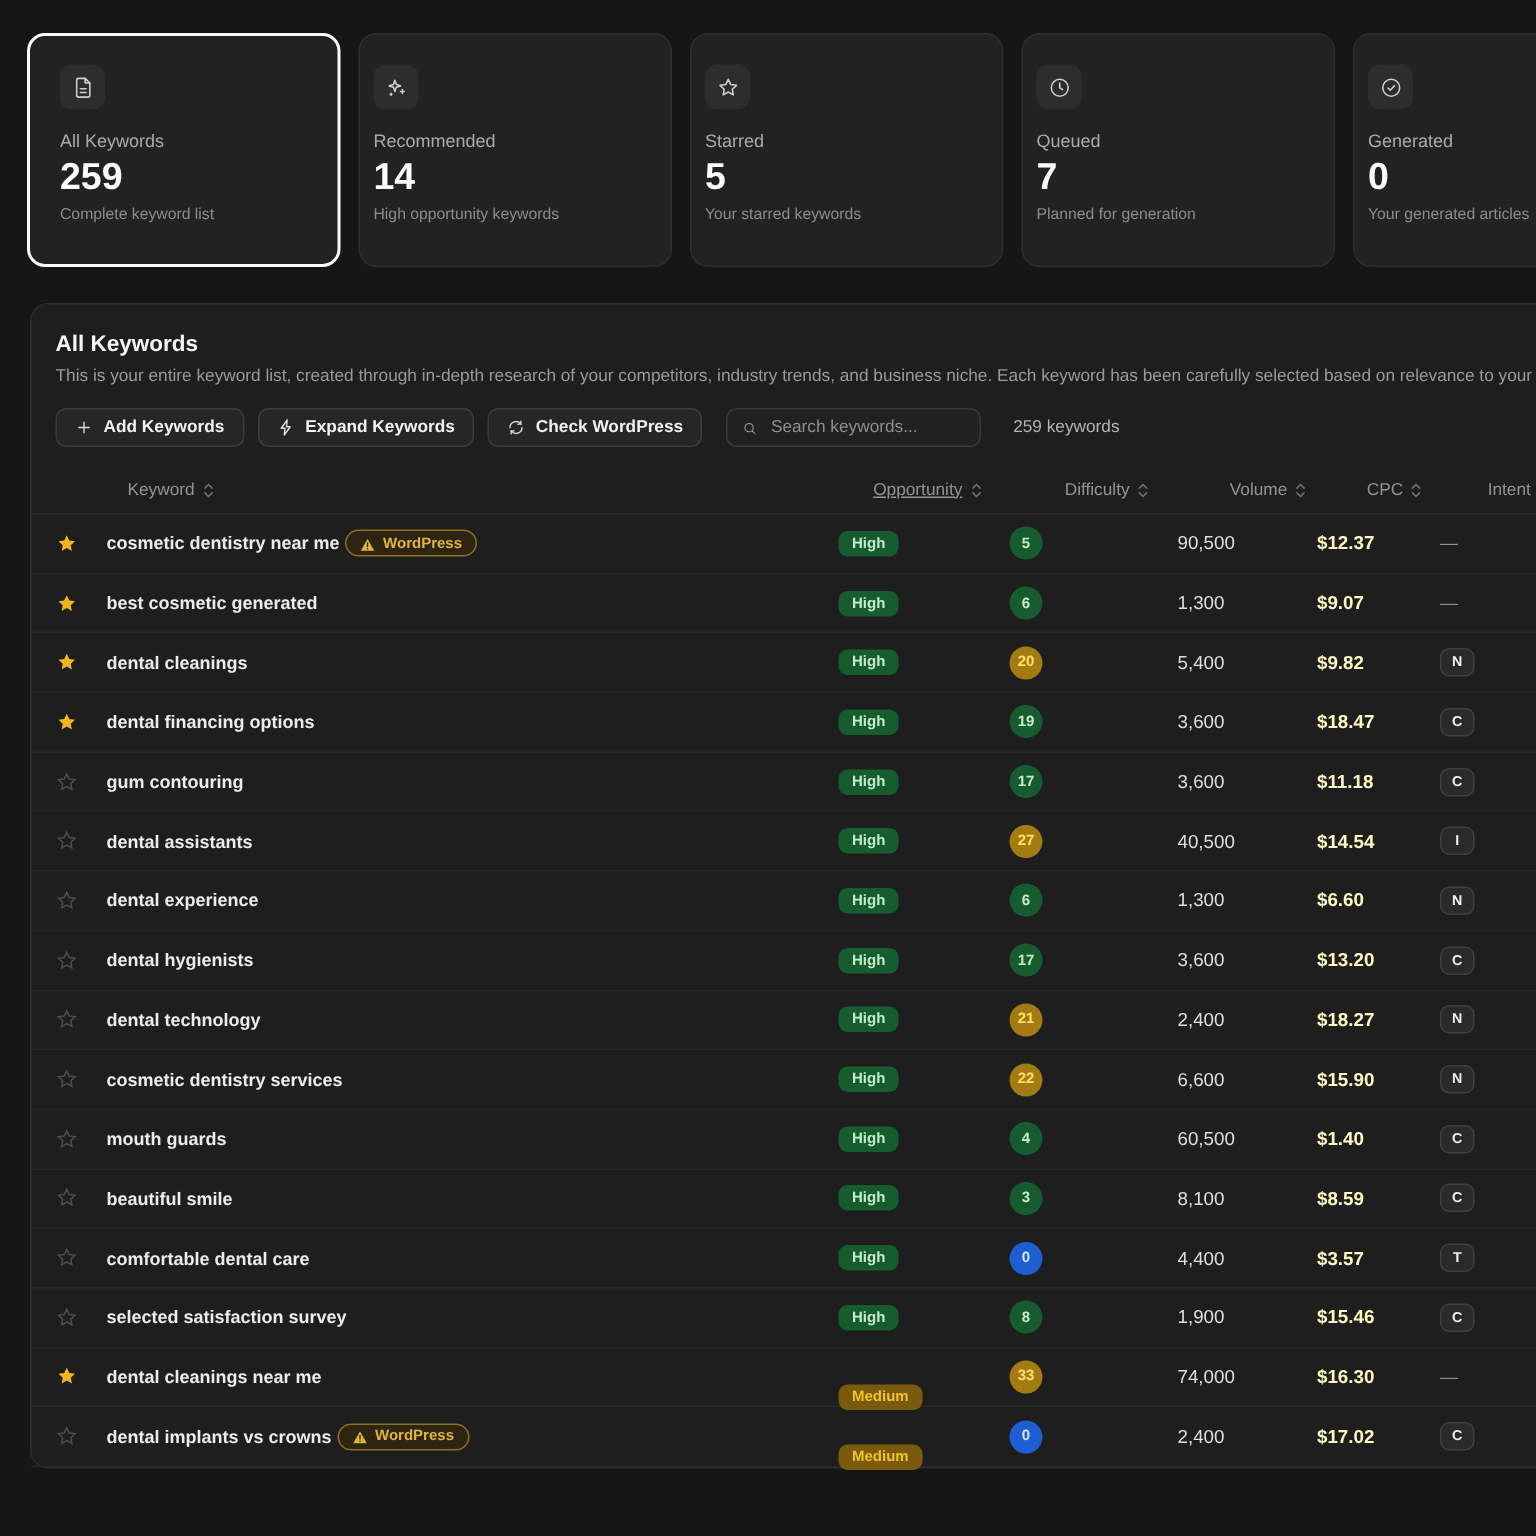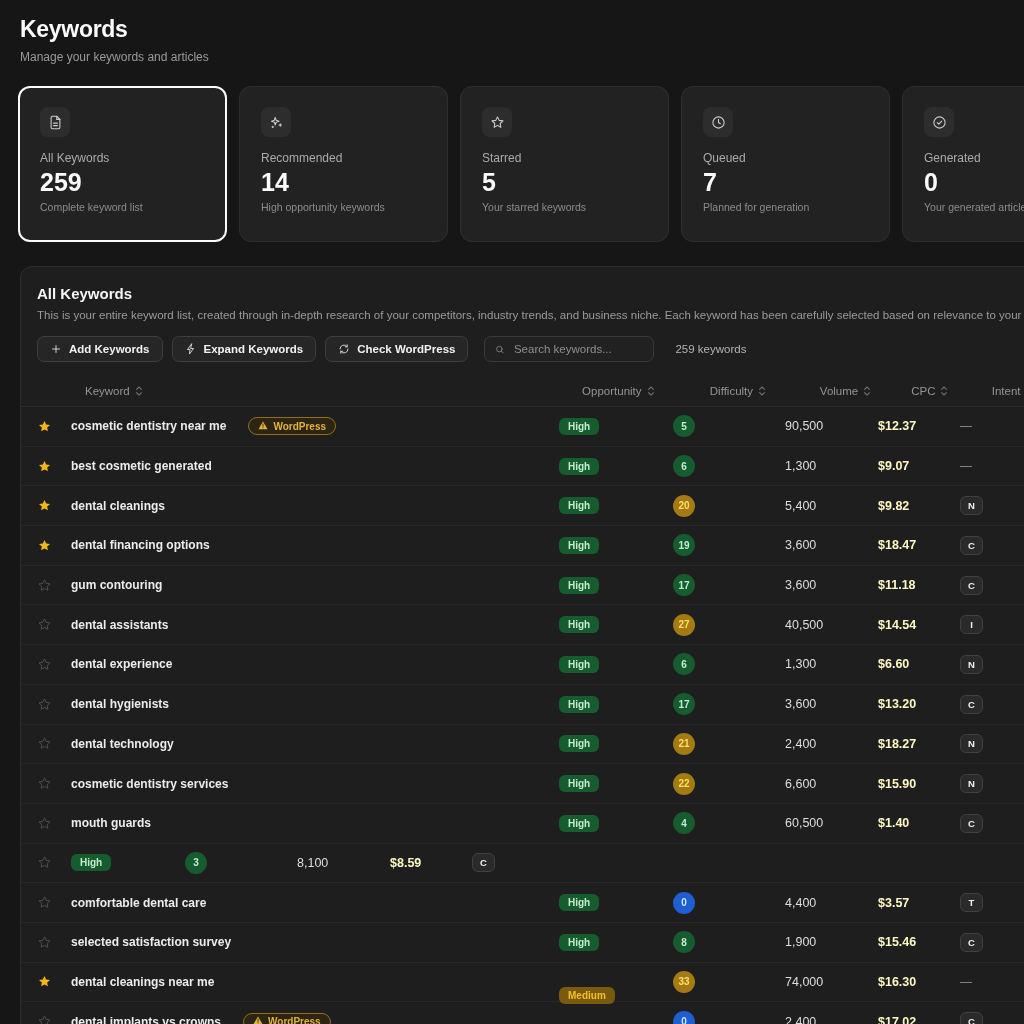--- a/index.html
+++ b/index.html
@@ -20,21 +20,21 @@
   .page-header p { margin: 7px 0 0 0; color: #9a9a9a; font-size: 12px; }
 
   
   .stat-cards {
     display: flex; gap: 12px; margin: 22px 0 0 18px; width: max-content;
   }
   .stat-card {
     box-sizing: border-box; width: 209px; height: 156px;
     background: var(--card-bg, #222222);
     border: 1px solid #2f2f2f; border-radius: 12px;
-    padding: 20px 21px; cursor: pointer;
+    padding: 20px 9px; cursor: pointer;
   }
   .stat-card.selected { border: 2px solid var(--selected-card-border, #fafafa); padding: 19px 20px; }
   .icon-chip {
     width: 30px; height: 30px; border-radius: 8px; background: #2d2d2d;
     display: flex; align-items: center; justify-content: center;
   }
   .icon-chip svg { width: 15px; height: 15px; stroke: #cfcfcf; fill: none; stroke-width: 1.7; stroke-linecap: round; stroke-linejoin: round; }
   .stat-label { display: block; margin-top: 14px; color: #ababab; font-size: 12px; }
   .stat-value { display: block; margin-top: 3px; color: #fafafa; font-size: 25px; font-weight: 800; }
   .stat-desc  { display: block; margin-top: 4px; color: #8c8c8c; font-size: 10.5px; }
@@ -81,44 +81,44 @@
   .thead {
     display: flex; align-items: center; height: 31px; padding-left: 32px;
     border-bottom: 1px solid #2b2b2b;
   }
   .th {
     display: flex; align-items: center; gap: 5px;
     color: #949494; font-size: 11.5px; cursor: pointer;
   }
   .th svg { width: 8px; height: 12px; stroke: #6e6e6e; fill: none; stroke-width: 1.4; stroke-linecap: round; stroke-linejoin: round; }
   .th-keyword { width: 506px; margin-left: 32px; }
-  .th-opp { width: 130px; } .th-diff { width: 112px; }
+  .th-opp { width: 130px; text-decoration: underline; } .th-diff { width: 112px; }
   .th-vol { width: 93px; } .th-cpc { width: 82px; text-align: right; } .th-int { width: 100px; }
 
   .tr {
     display: flex; align-items: center; height: 38.7px; padding-left: 16px;
     border-bottom: 1px solid #272727; cursor: pointer;
   }
   .td { display: flex; align-items: center; }
   .td-star { width: 34px; }
-  .td-kw { width: 488px; gap: 22px; }
+  .td-kw { width: 488px; gap: 4px; }
   .td-opp { width: 114px; } .td-diff { width: 112px; }
   .td-vol { width: 93px; color: #dedede; font-size: 12.5px; }
   .td-cpc { width: 82px; color: #fef9c3; font-size: 12.5px; font-weight: 700; }
   .td-int { width: 100px; }
 
   .star { display: inline-flex; width: 15px; height: 15px; }
   .star svg { width: 15px; height: 15px; }
   .star.on  svg path { fill: var(--star-yellow, #f2b61c); stroke: none; }
   .star.off svg path { fill: none; stroke: #4d4d4d; stroke-width: 1.6; }
 
   .kw { color: #ececec; font-size: 12px; font-weight: 600; }
 
   .wp-badge {
-    display: inline-flex; align-items: flex-start; gap: 5px;
+    display: inline-flex; align-items: flex-end; gap: 5px;
     padding: 2.5px 9px; border-radius: 999px;
     background: #2d2512; border: 1px solid #8d6f23;
     color: var(--wordpress-badge-text, #e3b341); font-size: 10px; font-weight: 700;
   }
   .wp-badge svg { width: 10px; height: 9px; }
 
   .pill {
     display: inline-flex; align-items: center; justify-content: center;
     padding: 3px 9px; border-radius: 6px; font-size: 10px; font-weight: 700;
   }
@@ -139,24 +139,20 @@
     background: #2a2a2a; border: 1px solid #404040; border-radius: 6px;
     color: #f0f0f0; font-size: 9.5px; font-weight: 700;
   }
   .dash { color: #8f8f8f; font-size: 12px; }
 </style>
 </head>
 <body>
 
 <div class="page">
 
-  <div class="page-header">
-    <h1>Keywords</h1>
-    <p>Manage your keywords and articles</p>
-  </div>
 
   <div class="stat-cards">
 
     <div class="stat-card selected">
       <span class="icon-chip">
         <svg viewBox="0 0 24 24">
             <path d="M14 2H7a2 2 0 0 0-2 2v16a2 2 0 0 0 2 2h10a2 2 0 0 0 2-2V7z"></path>
             <path d="M14 2v5h5"></path>
             <path d="M9 13h6M9 17h6"></path>
           </svg>
@@ -578,20 +574,24 @@
   </div>
 
   <div class="tr">
     <div class="td td-star">
       <span class="star off">
         <svg viewBox="0 0 24 24">
                   <path d="M12 3l2.7 5.6 6.1.8-4.5 4.2 1.1 6-5.4-3-5.4 3 1.1-6L3.2 9.4l6.1-.8z"></path>
                 </svg>
       </span>
     </div>
+    <div class="td td-kw">
+      <span class="kw">beautiful smile</span>
+
+    </div>
     <div class="td td-opp">
               <span class="pill green">High</span>
             </div>
     <div class="td td-diff">
               <span class="circle green">3</span>
             </div>
     <div class="td td-vol">8,100</div>
     <div class="td td-cpc">$8.59</div>
     <div class="td td-int">
               <span class="intent-chip">C</span>

